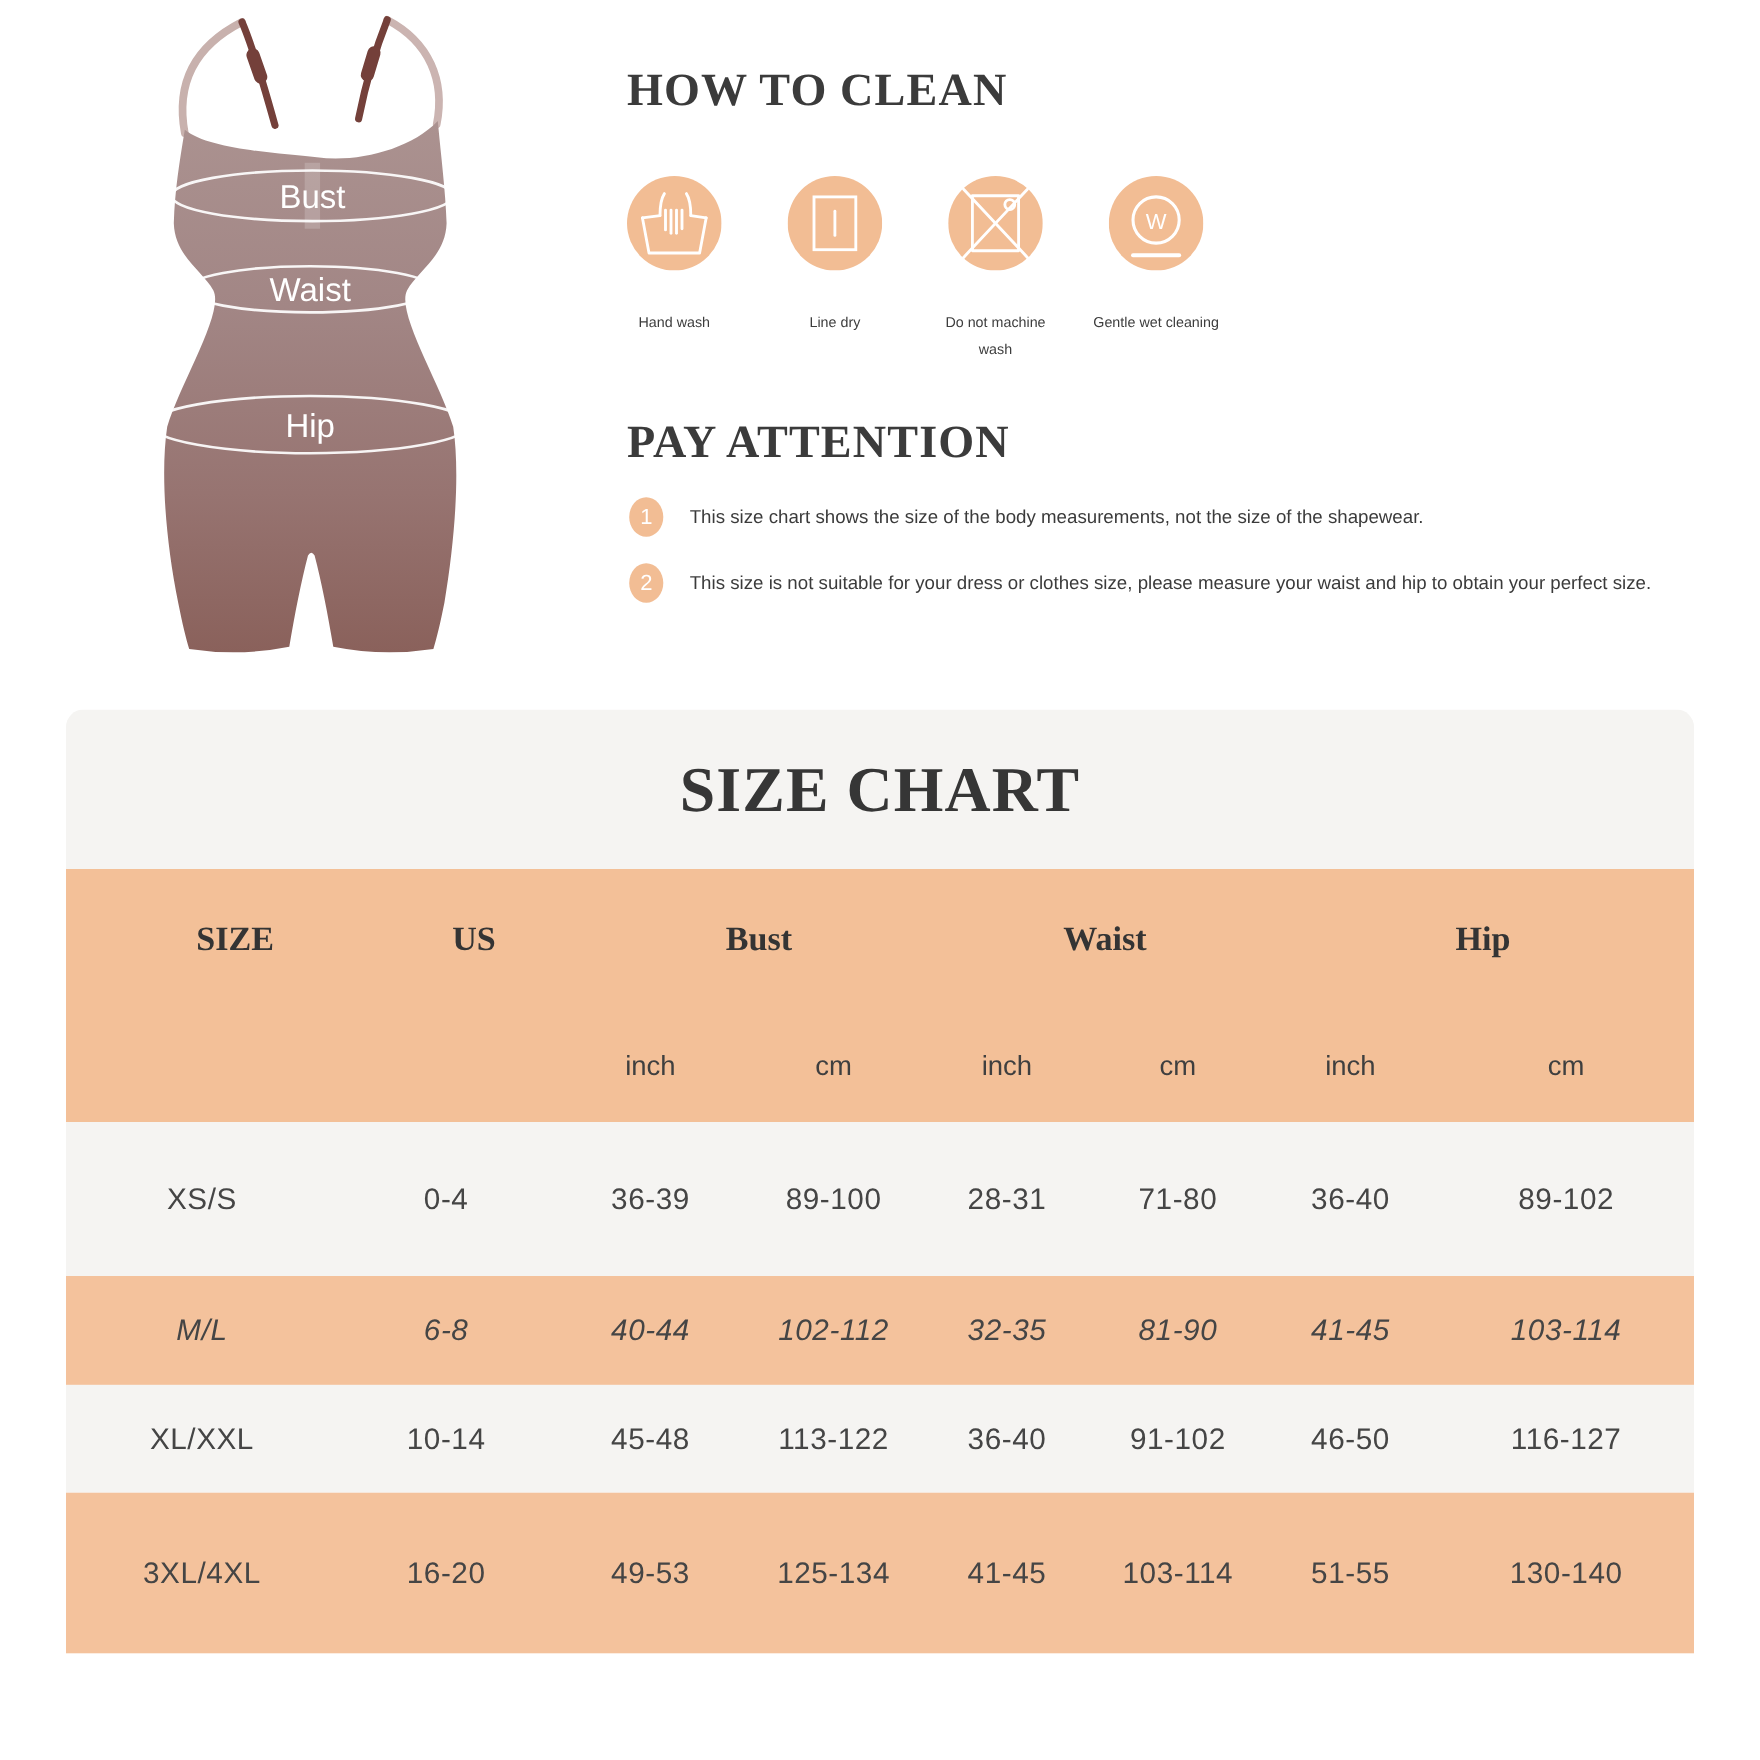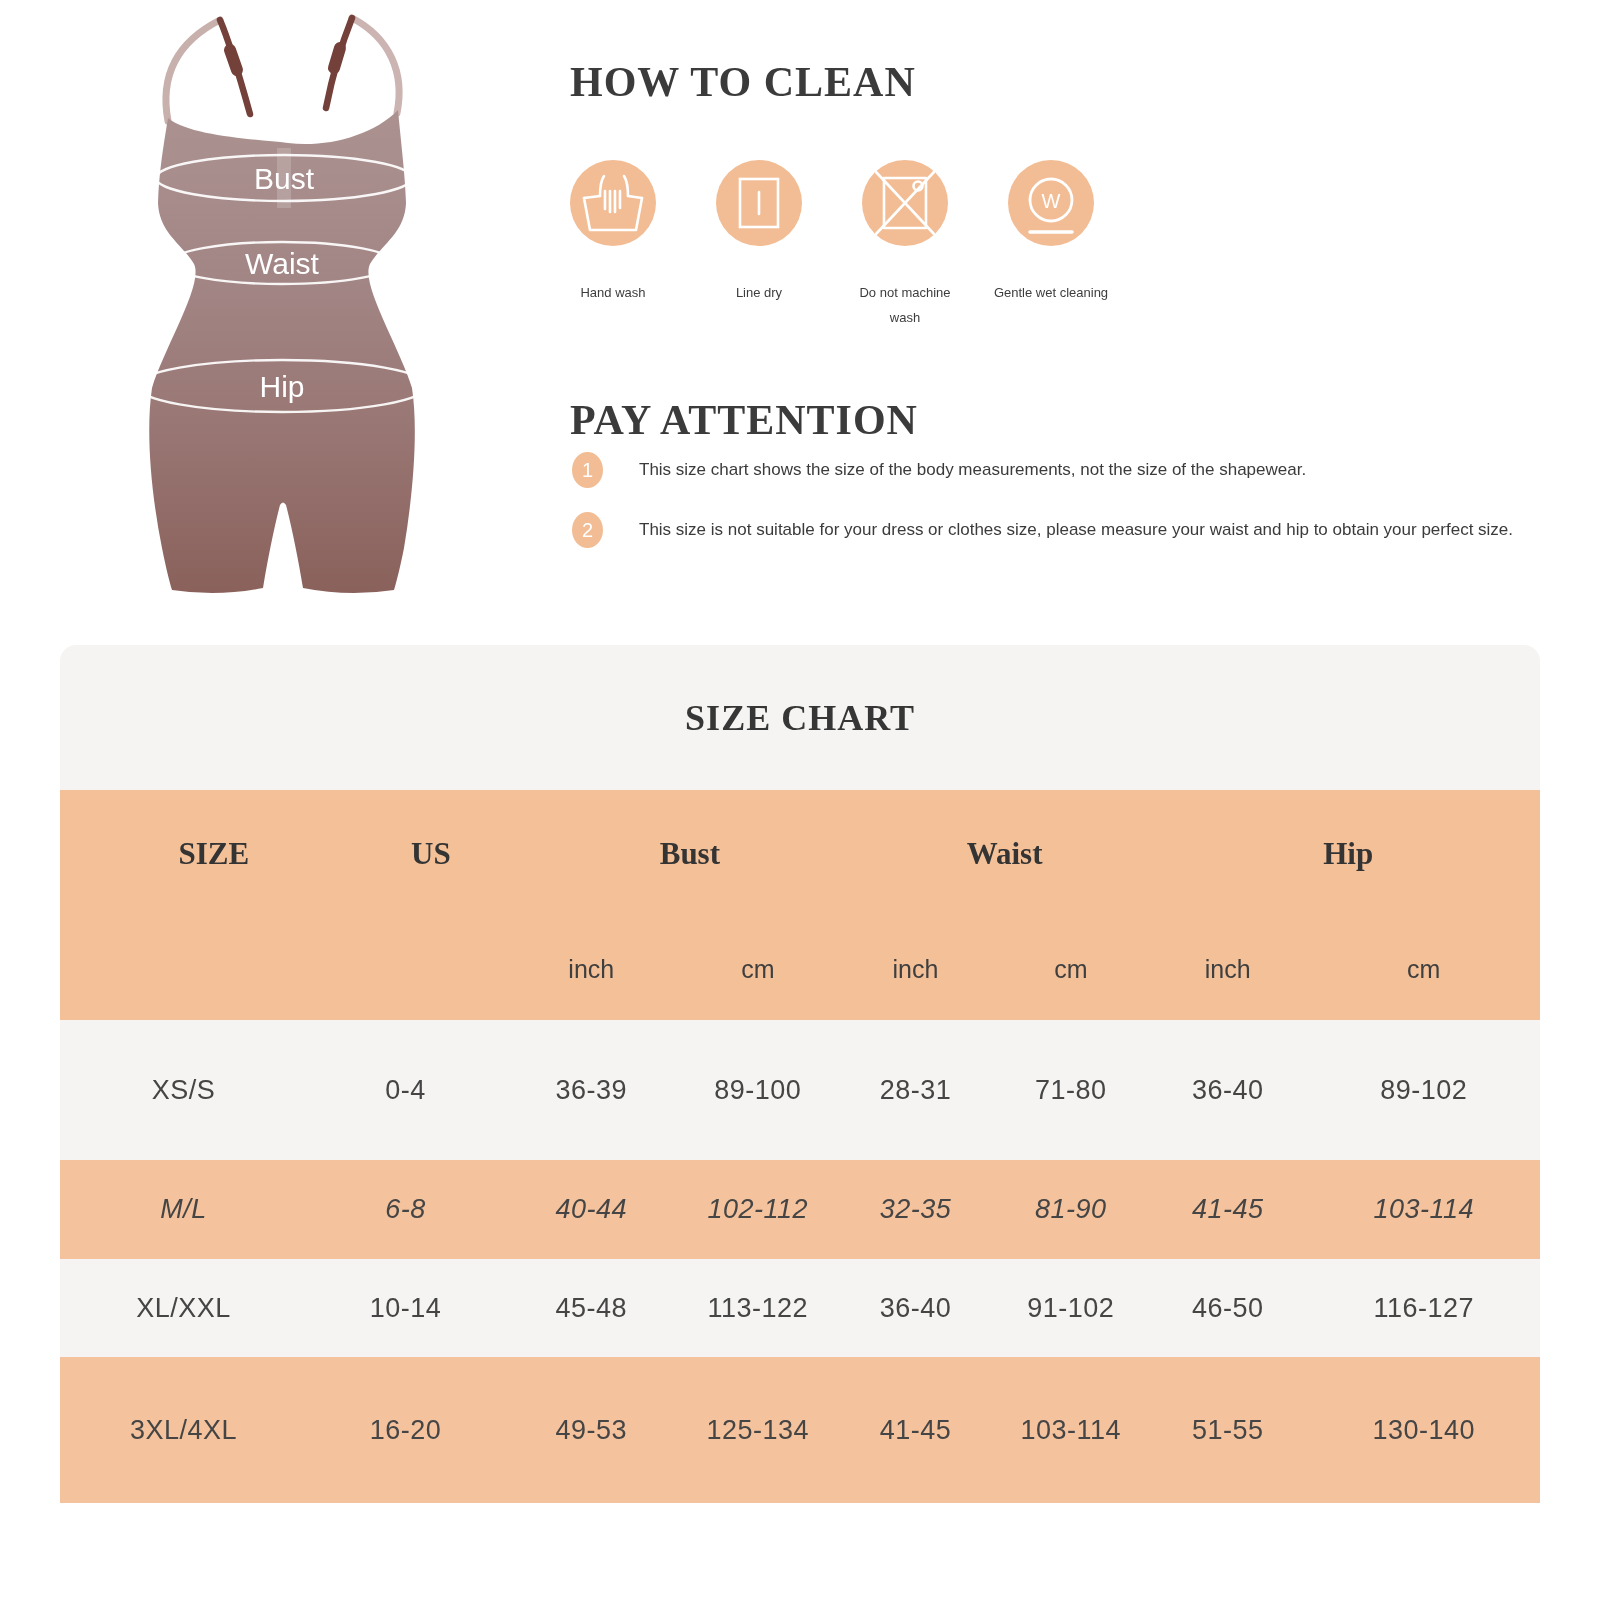--- a/index.html
+++ b/index.html
@@ -9,48 +9,48 @@
   }
   
   .figure-wrap{position:absolute;left:80px;top:8px;width:400px;height:618px;}
   
   .howto-title,.attention-title{
     position:absolute;left:570px;
     font-family:"Liberation Serif","DejaVu Serif",serif;
     font-weight:700;font-size:42px;color:#3b3b3b;letter-spacing:1px;margin:0;
   }
   .howto-title{top:58px;}
-  .attention-title{top:396px;}
+  .attention-title{top:378px;}
   .icons-row{position:absolute;left:540px;top:160px;display:flex;}
   .icon-cell{width:146px;display:flex;flex-direction:column;align-items:center;}
   .icon-circle{width:86px;height:86px;}
   .icon-label{
     margin-top:34px;font-size:13px;color:#3d3d3d;text-align:center;
     line-height:25px;white-space:nowrap;
   }
   .icon-label.wrap{white-space:normal;max-width:122px;}
   .notes{position:absolute;left:572px;top:452px;width:990px;}
   .note{display:flex;align-items:center;margin-bottom:24px;}
   .note-circle{
     width:31px;height:36px;border-radius:50%;background:#f2bd94;flex:0 0 31px;
     display:flex;align-items:center;justify-content:center;
     color:#ffffff;font-size:20px;
   }
-  .note-text{margin-left:36px;font-size:17px;color:#3b3b3b;white-space:nowrap;}
+  .note-text{margin-left:24px;font-size:17px;color:#3b3b3b;white-space:nowrap;}
   
   .size-table{
     position:absolute;left:60px;top:645px;width:1480px;height:922px;
     border-radius:16px;overflow:hidden;
   }
   .band-title{
     height:145px;background:#f5f4f2;display:flex;align-items:center;justify-content:center;
   }
   .band-title h2{
     margin:0;font-family:"Liberation Serif","DejaVu Serif",serif;font-weight:700;
-    font-size:36px;color:#363636;letter-spacing:1px;
+    font-size:58px;color:#363636;letter-spacing:1px;
   }
   .grid8{display:grid;grid-template-columns:16.7% 13.3% 11.8% 10.7% 10.6% 10.4% 10.8% 15.7%;}
   .band-header{background:#f3c098;}
   .hdr-main{height:128px;align-items:center;margin-left:33px;}
   .hdr-main .h{
     font-family:"Liberation Serif","DejaVu Serif",serif;font-weight:700;
     font-size:31px;color:#343434;text-align:center;
   }
   .span2{grid-column:span 2;}
   .hdr-sub{height:102px;align-items:center;}

